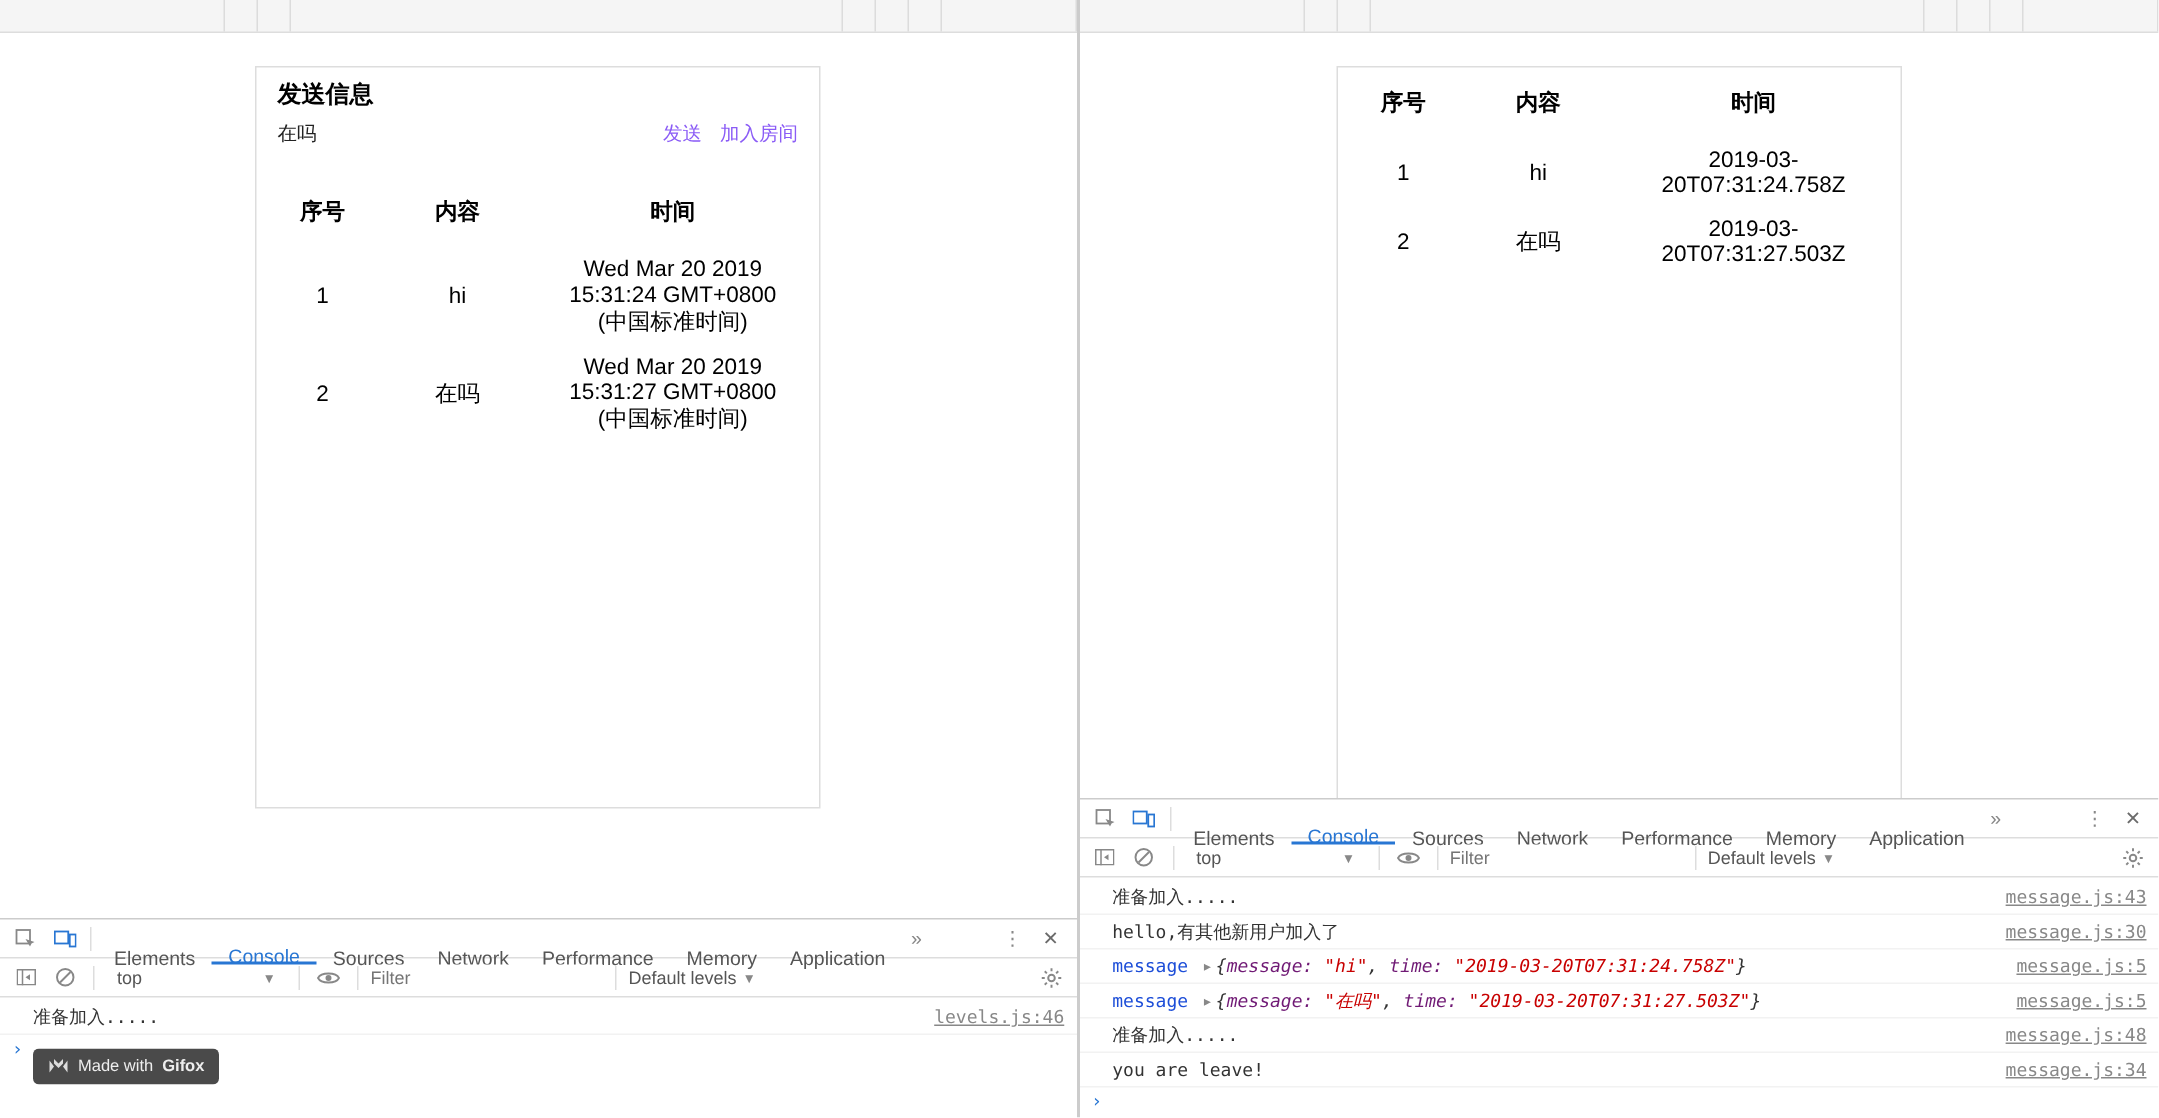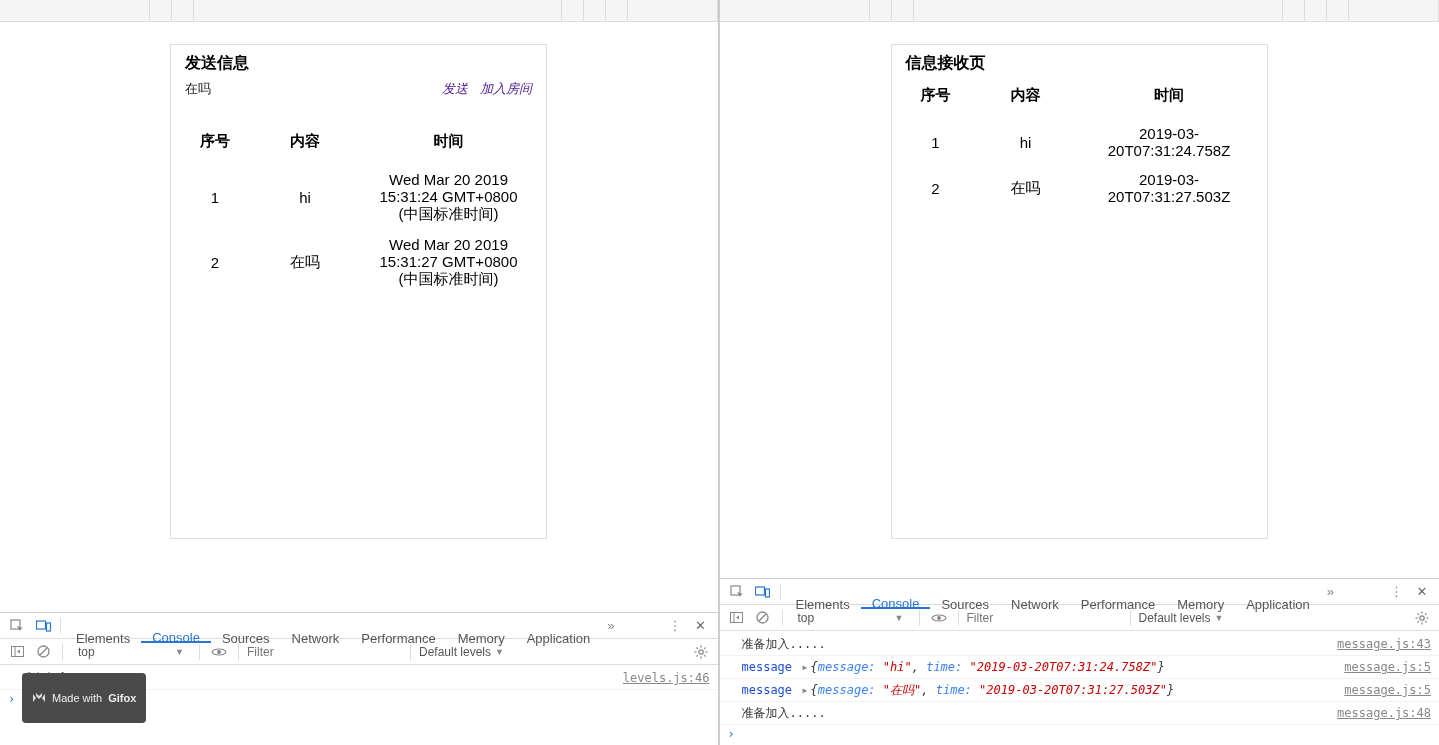--- a/index.html
+++ b/index.html
@@ -59,23 +59,22 @@
   margin-bottom: 28px;
 }
 .controls.right { margin-bottom: 28px; }
 .controls .input-text {
   font-size: 13px;
   color: #222;
   min-width: 100px;
 }
 .controls .btn {
   font-size: 13px;
-  color: #4c1d95;
+  color: #8b5cf6;
   cursor: pointer;
-  font-style: italic;
 }
 .table {
   width: 100%;
   border-collapse: collapse;
   font-size: 15px;
 }
 .table th {
   font-weight: 600;
   text-align: center;
   padding: 6px 2px 14px 2px;
@@ -184,34 +183,34 @@
   align-items: baseline;
   padding: 2px 8px 2px 22px;
   border-bottom: 1px solid #f2f2f2;
   line-height: 18px;
 }
 .console-line .msg { flex: 1; color: #333; }
 .console-line .src { color: #888; text-decoration: underline; white-space: nowrap; }
 .console-line .kw { color: #1d4ed8; }
 .console-line .arrow { color: #888; margin: 0 2px; }
 .console-line .brace { color: #333; }
-.console-line .key { color: #3b82f6; }
+.console-line .key { color: #701a75; }
 .console-line .str { color: #c80000; }
 .console-prompt {
   padding: 2px 8px;
   color: #2876d3;
 }
 .badge {
   position: fixed;
   left: 22px;
   bottom: 22px;
   background: #4a4a4a;
   color: #eee;
   font-size: 11px;
-  padding: 18px 10px;
+  padding: 5px 10px;
   border-radius: 4px;
   display: flex;
   align-items: center;
   gap: 6px;
 }
 .badge strong { font-weight: 700; }
 </style>
 </head>
 <body>
 
@@ -355,21 +354,20 @@
         <div class="seg" style="width:22px"></div>
       <div class="seg" style="flex:1"></div>
         <div class="seg" style="width:22px"></div>
         <div class="seg" style="width:22px"></div>
         <div class="seg" style="width:22px"></div>
         <div class="seg" style="width:90px"></div>
     </div>
 
     <div class="content-area right">
       <div class="card right" style="height:495px">
-        <div class="card-title">信息接收页</div>
         <table class="table">
           <thead>
               <tr>
             <th class="col-idx">序号</th>
             <th class="col-content">内容</th>
             <th class="col-time">时间</th>
           </tr>
             </thead>
           <tbody>
             <tr>
@@ -462,31 +460,39 @@
               </g>
             </svg>
         </div>
       </div>
       <div class="console-body" id="console-right-body">
           <div class="console-line">
             <span class="msg">准备加入.....</span>
             <span class="src">message.js:43</span>
           </div>
           <div class="console-line">
+            <span class="msg">hello,有其他新用户加入了</span>
+            <span class="src">message.js:30</span>
+          </div>
+          <div class="console-line">
             <span class="msg"><span class="kw">message</span> <span class="arrow">▸</span><span class="brace" style="font-style:italic">{<span class="key">message:</span> <span class="str">"hi"</span>, <span class="key">time:</span> <span class="str">"2019-03-20T07:31:24.758Z"</span>}</span></span>
             <span class="src">message.js:5</span>
           </div>
           <div class="console-line">
             <span class="msg"><span class="kw">message</span> <span class="arrow">▸</span><span class="brace" style="font-style:italic">{<span class="key">message:</span> <span class="str">"在吗"</span>, <span class="key">time:</span> <span class="str">"2019-03-20T07:31:27.503Z"</span>}</span></span>
             <span class="src">message.js:5</span>
           </div>
           <div class="console-line">
             <span class="msg">准备加入.....</span>
             <span class="src">message.js:48</span>
           </div>
+          <div class="console-line">
+            <span class="msg">you are leave!</span>
+            <span class="src">message.js:34</span>
+          </div>
           <div class="console-prompt">›</div>
         </div>
     </div>
   </div>
 
 </div>
 
 <div class="badge">
   <svg width="14" height="14" viewBox="0 0 14 14">
       <path d="M1 3l3 4-3 4zM13 3l-3 4 3 4zM4 2l3 3 3-3v3l-3 3-3-3z" fill="#ddd"></path>

